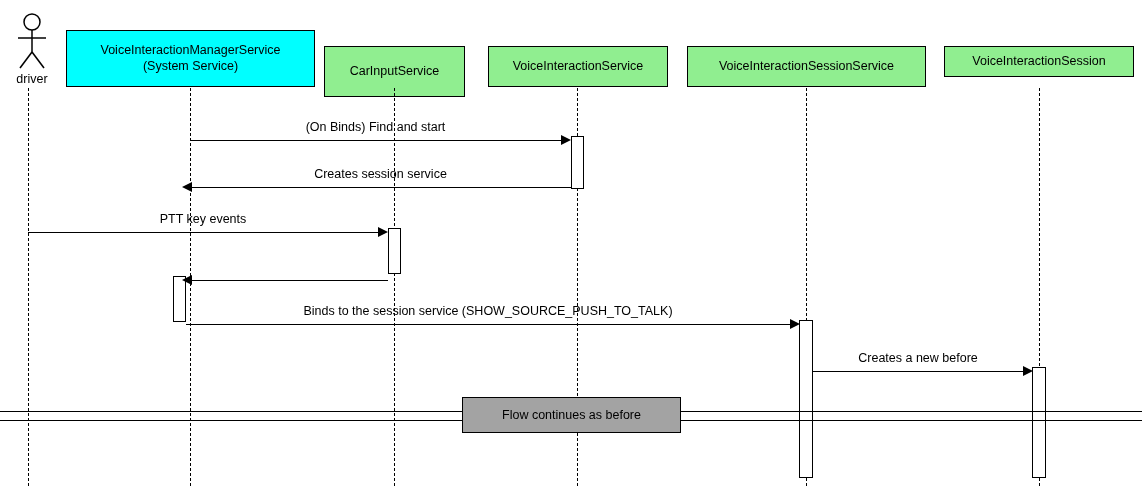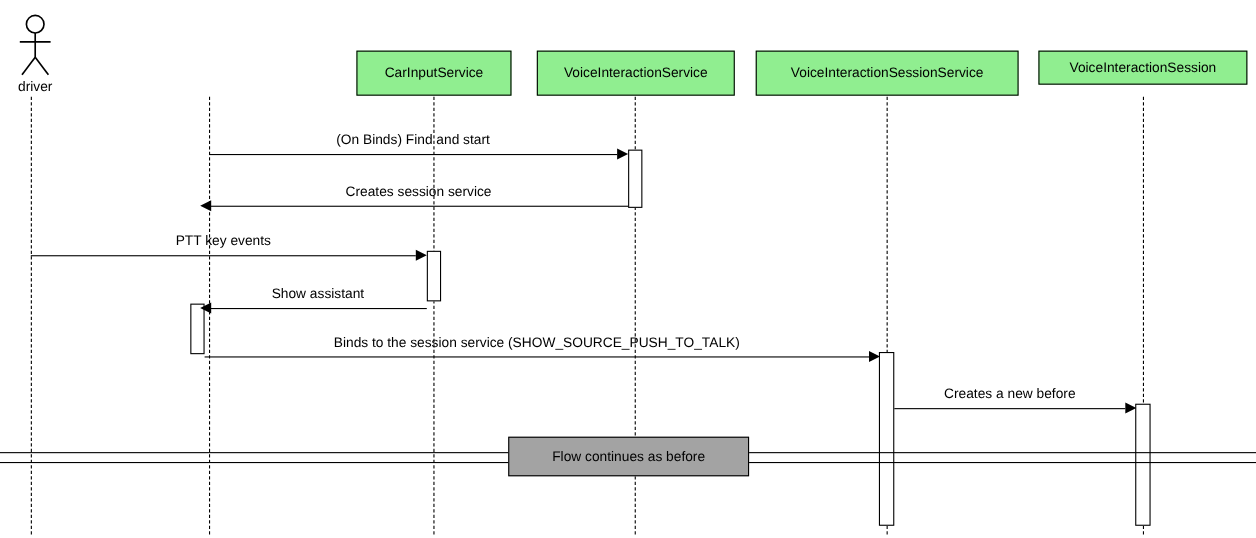--- a/index.html
+++ b/index.html
@@ -110,22 +110,28 @@
     <svg width="48" height="62" viewBox="0 0 48 62">
       <circle cx="24" cy="10" r="8" fill="#ffffff" stroke="#000000" stroke-width="1.5"></circle>
       <line x1="24" y1="18" x2="24" y2="40" stroke="#000000" stroke-width="1.5"></line>
       <line x1="10" y1="26" x2="38" y2="26" stroke="#000000" stroke-width="1.5"></line>
       <line x1="24" y1="40" x2="12" y2="56" stroke="#000000" stroke-width="1.5"></line>
       <line x1="24" y1="40" x2="36" y2="56" stroke="#000000" stroke-width="1.5"></line>
     </svg>
   </div>
   <div class="actor-label" style="left:0px; top:72px; width:64px;">driver</div>
 
+  <div class="participant-box" style="left:66px; top:30px; width:249px; height:57px; background:#00ffff;">
+    <div>
+      <div>VoiceInteractionManagerService</div>
+      <div>(System Service)</div>
+    </div>
+  </div>
 
-  <div class="participant-box" style="left:324px; top:46px; width:141px; height:41px; background:#90ee90;">
+  <div class="participant-box" style="left:324px; top:46px; width:141px; height:51px; background:#90ee90;">
     <span>CarInputService</span>
   </div>
 
   <div class="participant-box" style="left:488px; top:46px; width:180px; height:41px; background:#90ee90;justify-content:center;">
     <span>VoiceInteractionService</span>
   </div>
 
   <div class="participant-box" style="left:687px; top:46px; width:239px; height:41px; background:#90ee90;">
     <span>VoiceInteractionSessionService</span>
   </div>
@@ -154,21 +160,20 @@
   <div class="msg-line" style="left:190px; top:187px; width:381px;"></div>
   <div class="arrow-head arrow-left" style="left:182px; top:182px;"></div>
   <div class="msg-label" style="left:190px; top:167px; width:381px;">Creates session service</div>
 
   <div class="msg-line" style="left:28px; top:232px; width:350px;"></div>
   <div class="arrow-head arrow-right" style="left:378px; top:227px;"></div>
   <div class="msg-label" style="left:28px; top:212px; width:350px;text-align:center;">PTT key events</div>
 
   <div class="msg-line" style="left:190px; top:280px; width:198px;"></div>
   <div class="arrow-head arrow-left" style="left:182px; top:275px;"></div>
-  <div class="msg-label" style="left:190px; top:260px; width:198px;">Show assistant</div>
 
   <div class="msg-line" style="left:186px; top:324px; width:604px;"></div>
   <div class="arrow-head arrow-right" style="left:790px; top:319px;"></div>
   <div class="msg-label" style="left:186px; top:304px; width:604px;">Binds to the session service (SHOW_SOURCE_PUSH_TO_TALK)</div>
 
   <div class="msg-line" style="left:813px; top:371px; width:210px;"></div>
   <div class="arrow-head arrow-right" style="left:1023px; top:366px;"></div>
   <div class="msg-label" style="left:813px; top:351px; width:210px;">Creates a new before</div>
 
   <div class="divider-line" style="top:411px;"></div>

